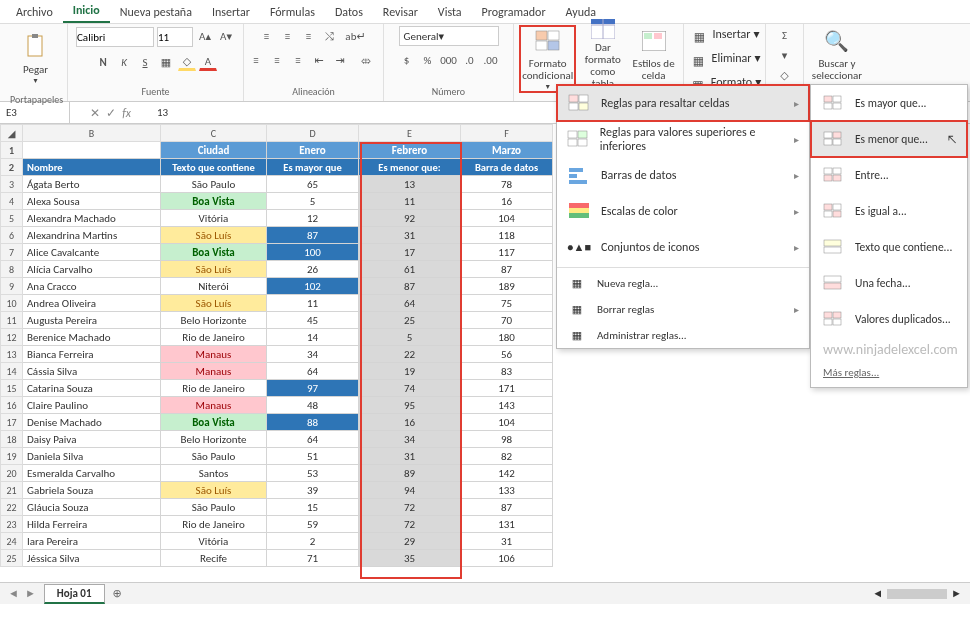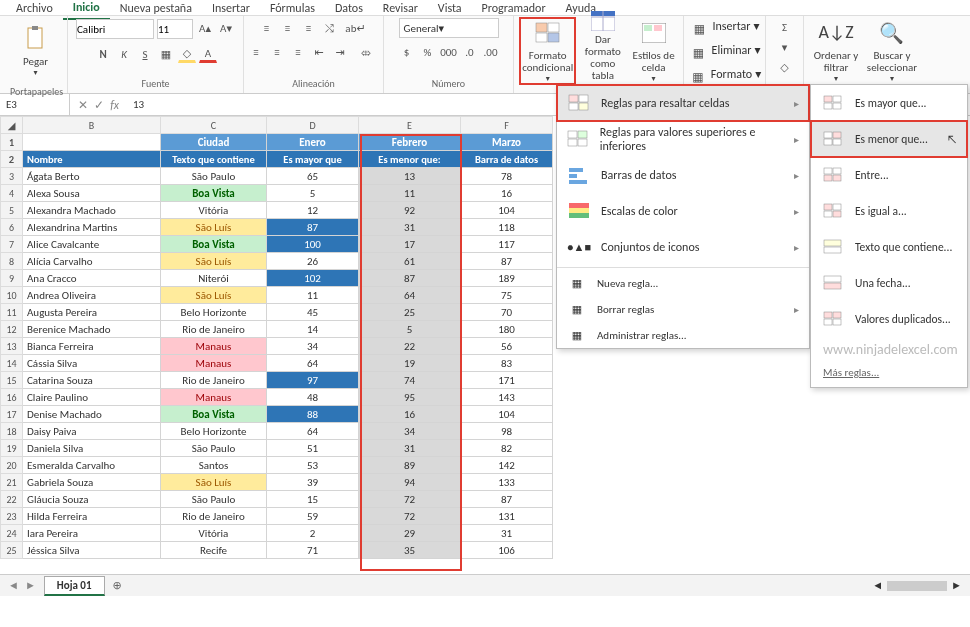--- a/index.html
+++ b/index.html
@@ -1,19 +1,19 @@
 <!DOCTYPE html>
 <html><head>
 <meta charset="utf-8">
 <style>
 * { margin: 0; padding: 0; box-sizing: border-box; font-family: "Segoe UI", Calibri, sans-serif; }
 body { background: #fff; font-size: 12px; color: #333; user-select: none; }
 
 
-.tabs { display: flex; align-items: center; height: 16px; border-bottom: 1px solid #ddd; padding-left: 6px; }
+.tabs { display: flex; align-items: flex-end; height: 24px; border-bottom: 1px solid #ddd; padding-left: 6px; }
 .tab { padding: 4px 10px; font-size: 12px; color: #444; cursor: pointer; }
 .tab.active { color: #217346; border-bottom: 2px solid #217346; font-weight: 600; }
 
 
 .ribbon { display: flex; height: 78px; border-bottom: 1px solid #ccc; background: #fafafa; padding-left: 4px; }
 .group { display: flex; flex-direction: column; border-right: 1px solid #e0e0e0; padding: 2px 6px; }
 .group-body { flex: 1; display: flex; align-items: center; gap: 4px; }
 .group-label { font-size: 10px; color: #666; text-align: center; padding: 1px 0; }
 .icon-slot { width: 20px; height: 20px; display: inline-flex; align-items: center; justify-content: center; color: #555; }
 .big-btn { display: flex; flex-direction: column; align-items: center; justify-content: center; width: 54px; height: 66px; font-size: 11px; color: #444; cursor: pointer; text-align: center; line-height: 1.1; }
@@ -36,21 +36,21 @@
 .menu-sep { height: 1px; background: #ddd; margin: 2px 0; }
 .menu-item.small { height: 26px; font-size: 11px; }
 .menu-item.small .mi-icon { width: 20px; height: 18px; }
 
 .menu2 { position: absolute; left: 810px; top: 84px; width: 158px; background: #fff; border: 1px solid #bbb; box-shadow: 2px 2px 6px rgba(0,0,0,0.2); z-index: 11; }
 .menu2 .menu-item { height: 36px; font-size: 11.5px; }
 .watermark { font-size: 14px; color: #bbb; padding: 4px 12px; }
 .more-rules { font-size: 11px; color: #666; padding: 4px 12px 8px; cursor: pointer; text-decoration: underline; }
 
 
-.fbar { display: flex; align-items: center; height: 22px; border-bottom: 1px solid #ccc; background: #fff; }
+.fbar { display: flex; align-items: center; height: 22px; border-bottom: 1px solid #ccc; background: #fff; gap: 12px; }
 .namebox { width: 70px; border-right: 1px solid #ccc; height: 100%; display: flex; align-items: center; padding-left: 6px; font-size: 11px; }
 .fx-btns { display: flex; gap: 6px; padding: 0 8px; color: #888; }
 .fx-input { flex: 1; padding-left: 6px; font-size: 11px; }
 
 
 .grid-wrap { position: relative; overflow: hidden; height: 458px; }
 table.sheet { border-collapse: collapse; table-layout: fixed; }
 .colhdr td, .rowhdr { background: #f3f3f3; border: 1px solid #dcdcdc; font-size: 10px; color: #555; text-align: center; }
 .colhdr td { height: 17px; }
 .rowhdr { width: 22px; height: 17px; }
@@ -228,25 +228,20 @@
     <div class="group-body col" style="gap:2px">
       <span class="mini">Σ</span>
       <span class="mini">▾</span>
       <span class="mini">◇</span>
     </div>
     <div class="group-label">&nbsp;</div>
   </div>
 
   <div class="group" style="width:120px;border-right:none">
     <div class="group-body">
-      <div class="big-btn">
-        <div class="big-icon" style="font-size:18px">A↓Z</div>
-        <span>Ordenar y filtrar</span>
-          <span style="font-size:8px">▾</span>
-      </div>
       <div class="big-btn">
         <div class="big-icon" style="font-size:20px">🔍</div>
         <span>Buscar y seleccionar</span>
           <span style="font-size:8px">▾</span>
       </div>
     </div>
     <div class="group-label">&nbsp;</div>
   </div>
 </div>
 

